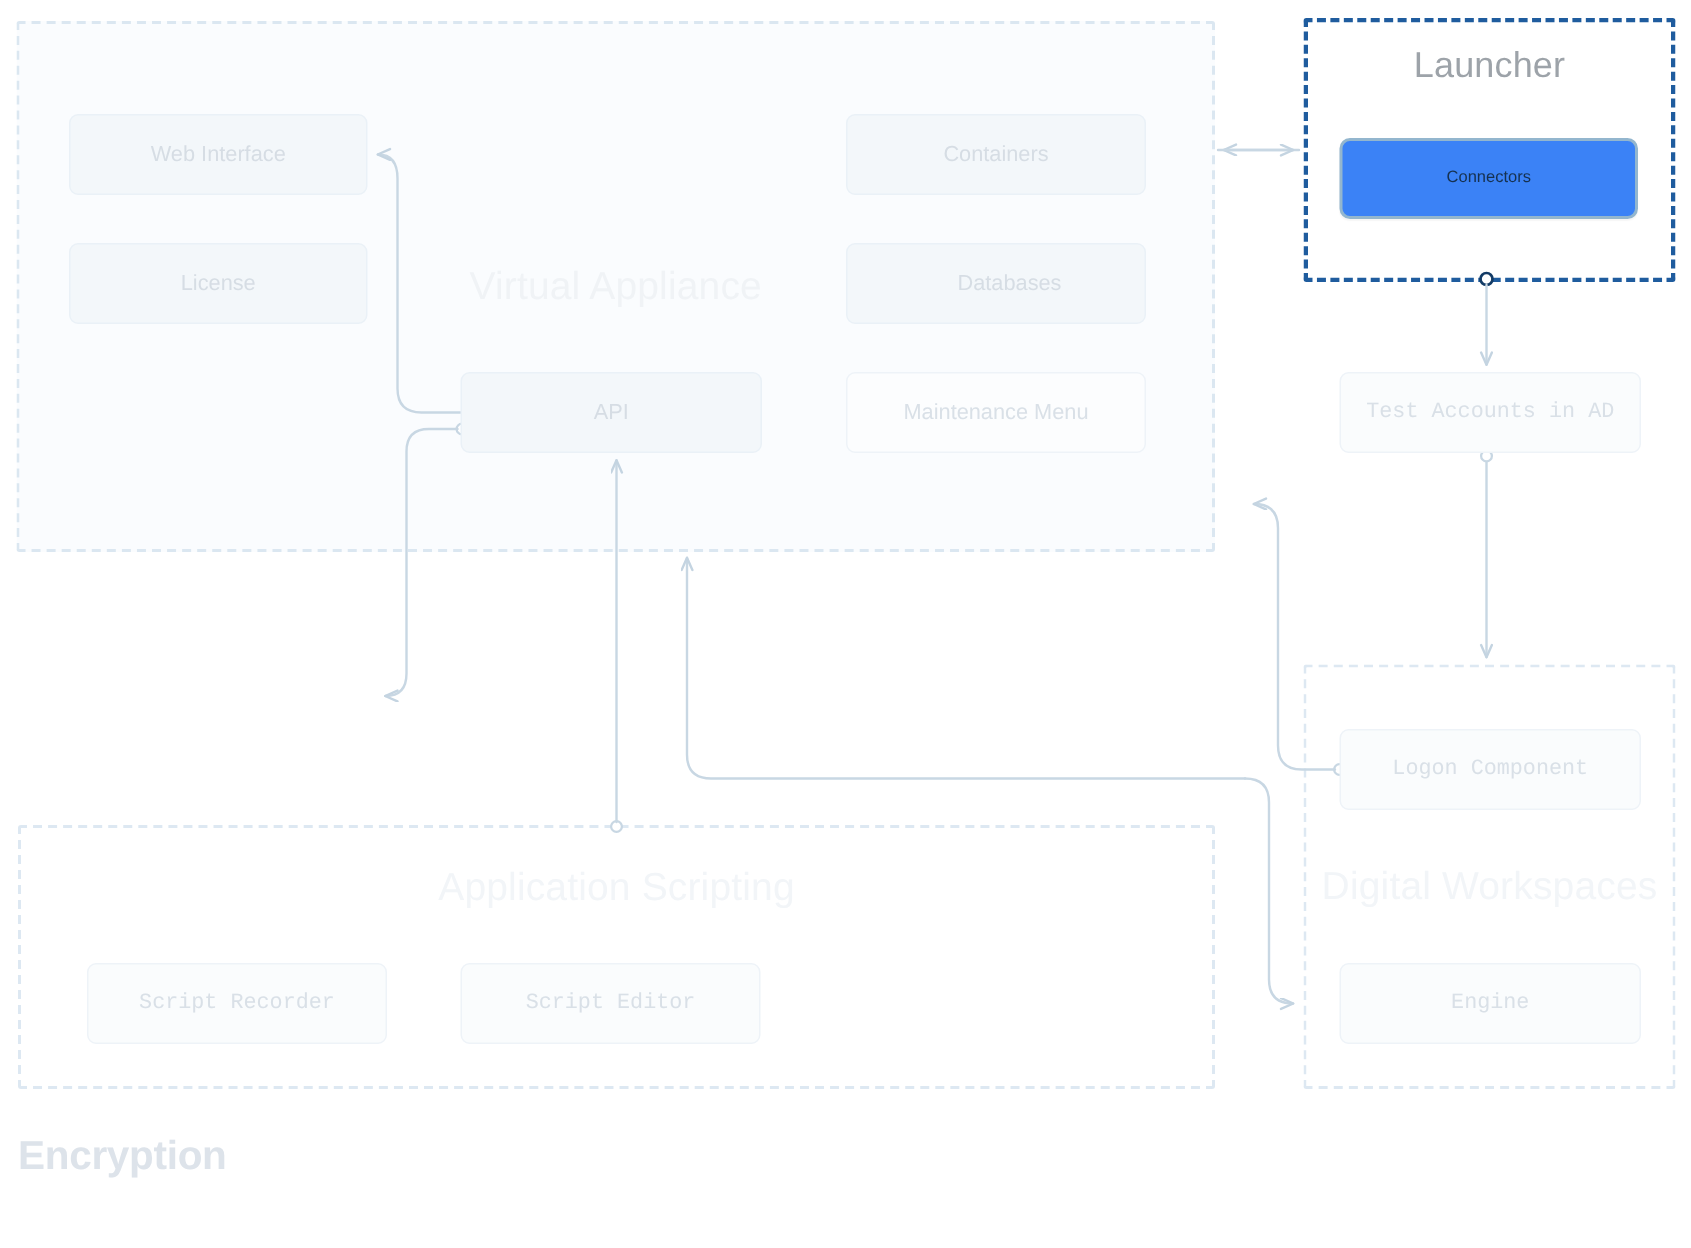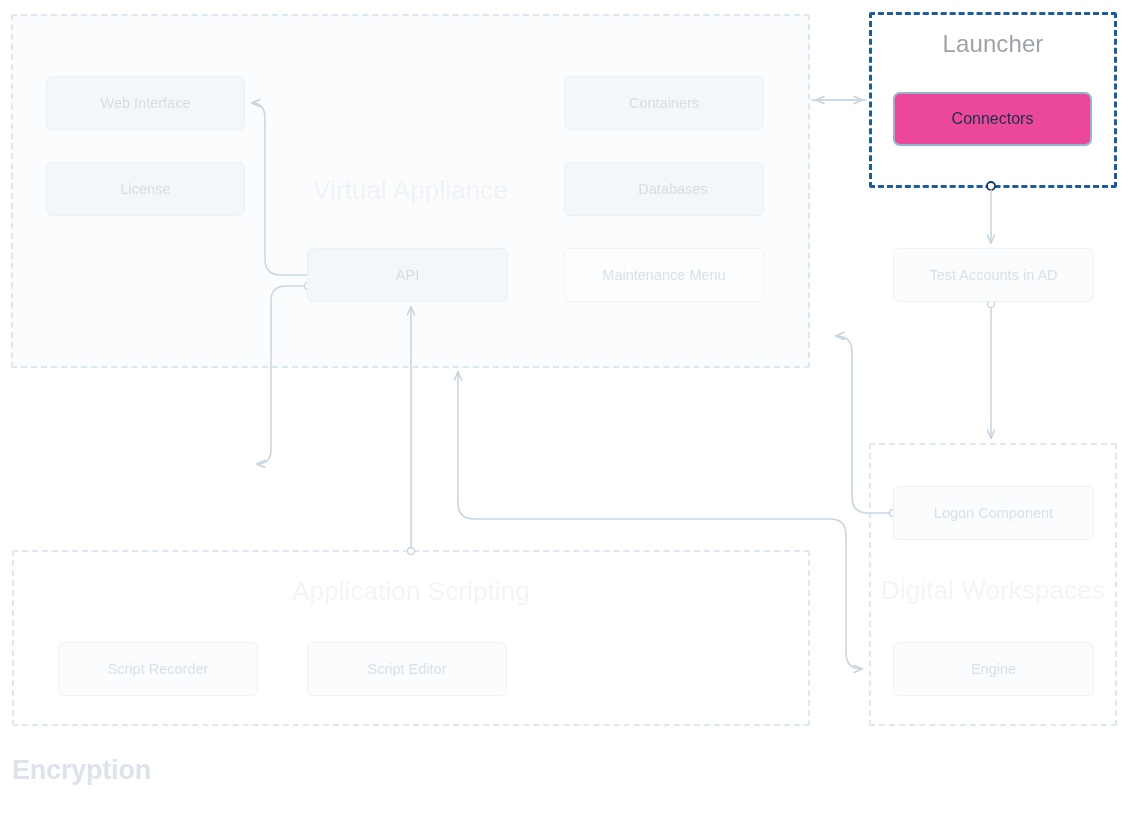--- a/index.html
+++ b/index.html
@@ -96,26 +96,27 @@
   }
   .node-softer {
     background: #fcfdfe;
     border: 1px solid #eef3f8;
     color: #d9e0e7;
   }
   .node-plain {
     background: #fafcfd;
     border: 1px solid #eef3f8;
     color: #d9e0e7;
+    font-family: Liberation Mono, monospace;
   }
   .node-accent {
-    background: #ec4899;
+    background: #3b82f6;
     border: 2px solid #93b6ce;
     color: #16314f;
-    font-size: 16px;
+    font-size: 11px;
     border-radius: 7px;
     box-shadow: 0 1px 1px rgba(0,0,0,0.04);
   }
 
   
   #wires {
     position: absolute;
     left: 0; top: 0;
     width: 1127px; height: 832px;
     pointer-events: none;

